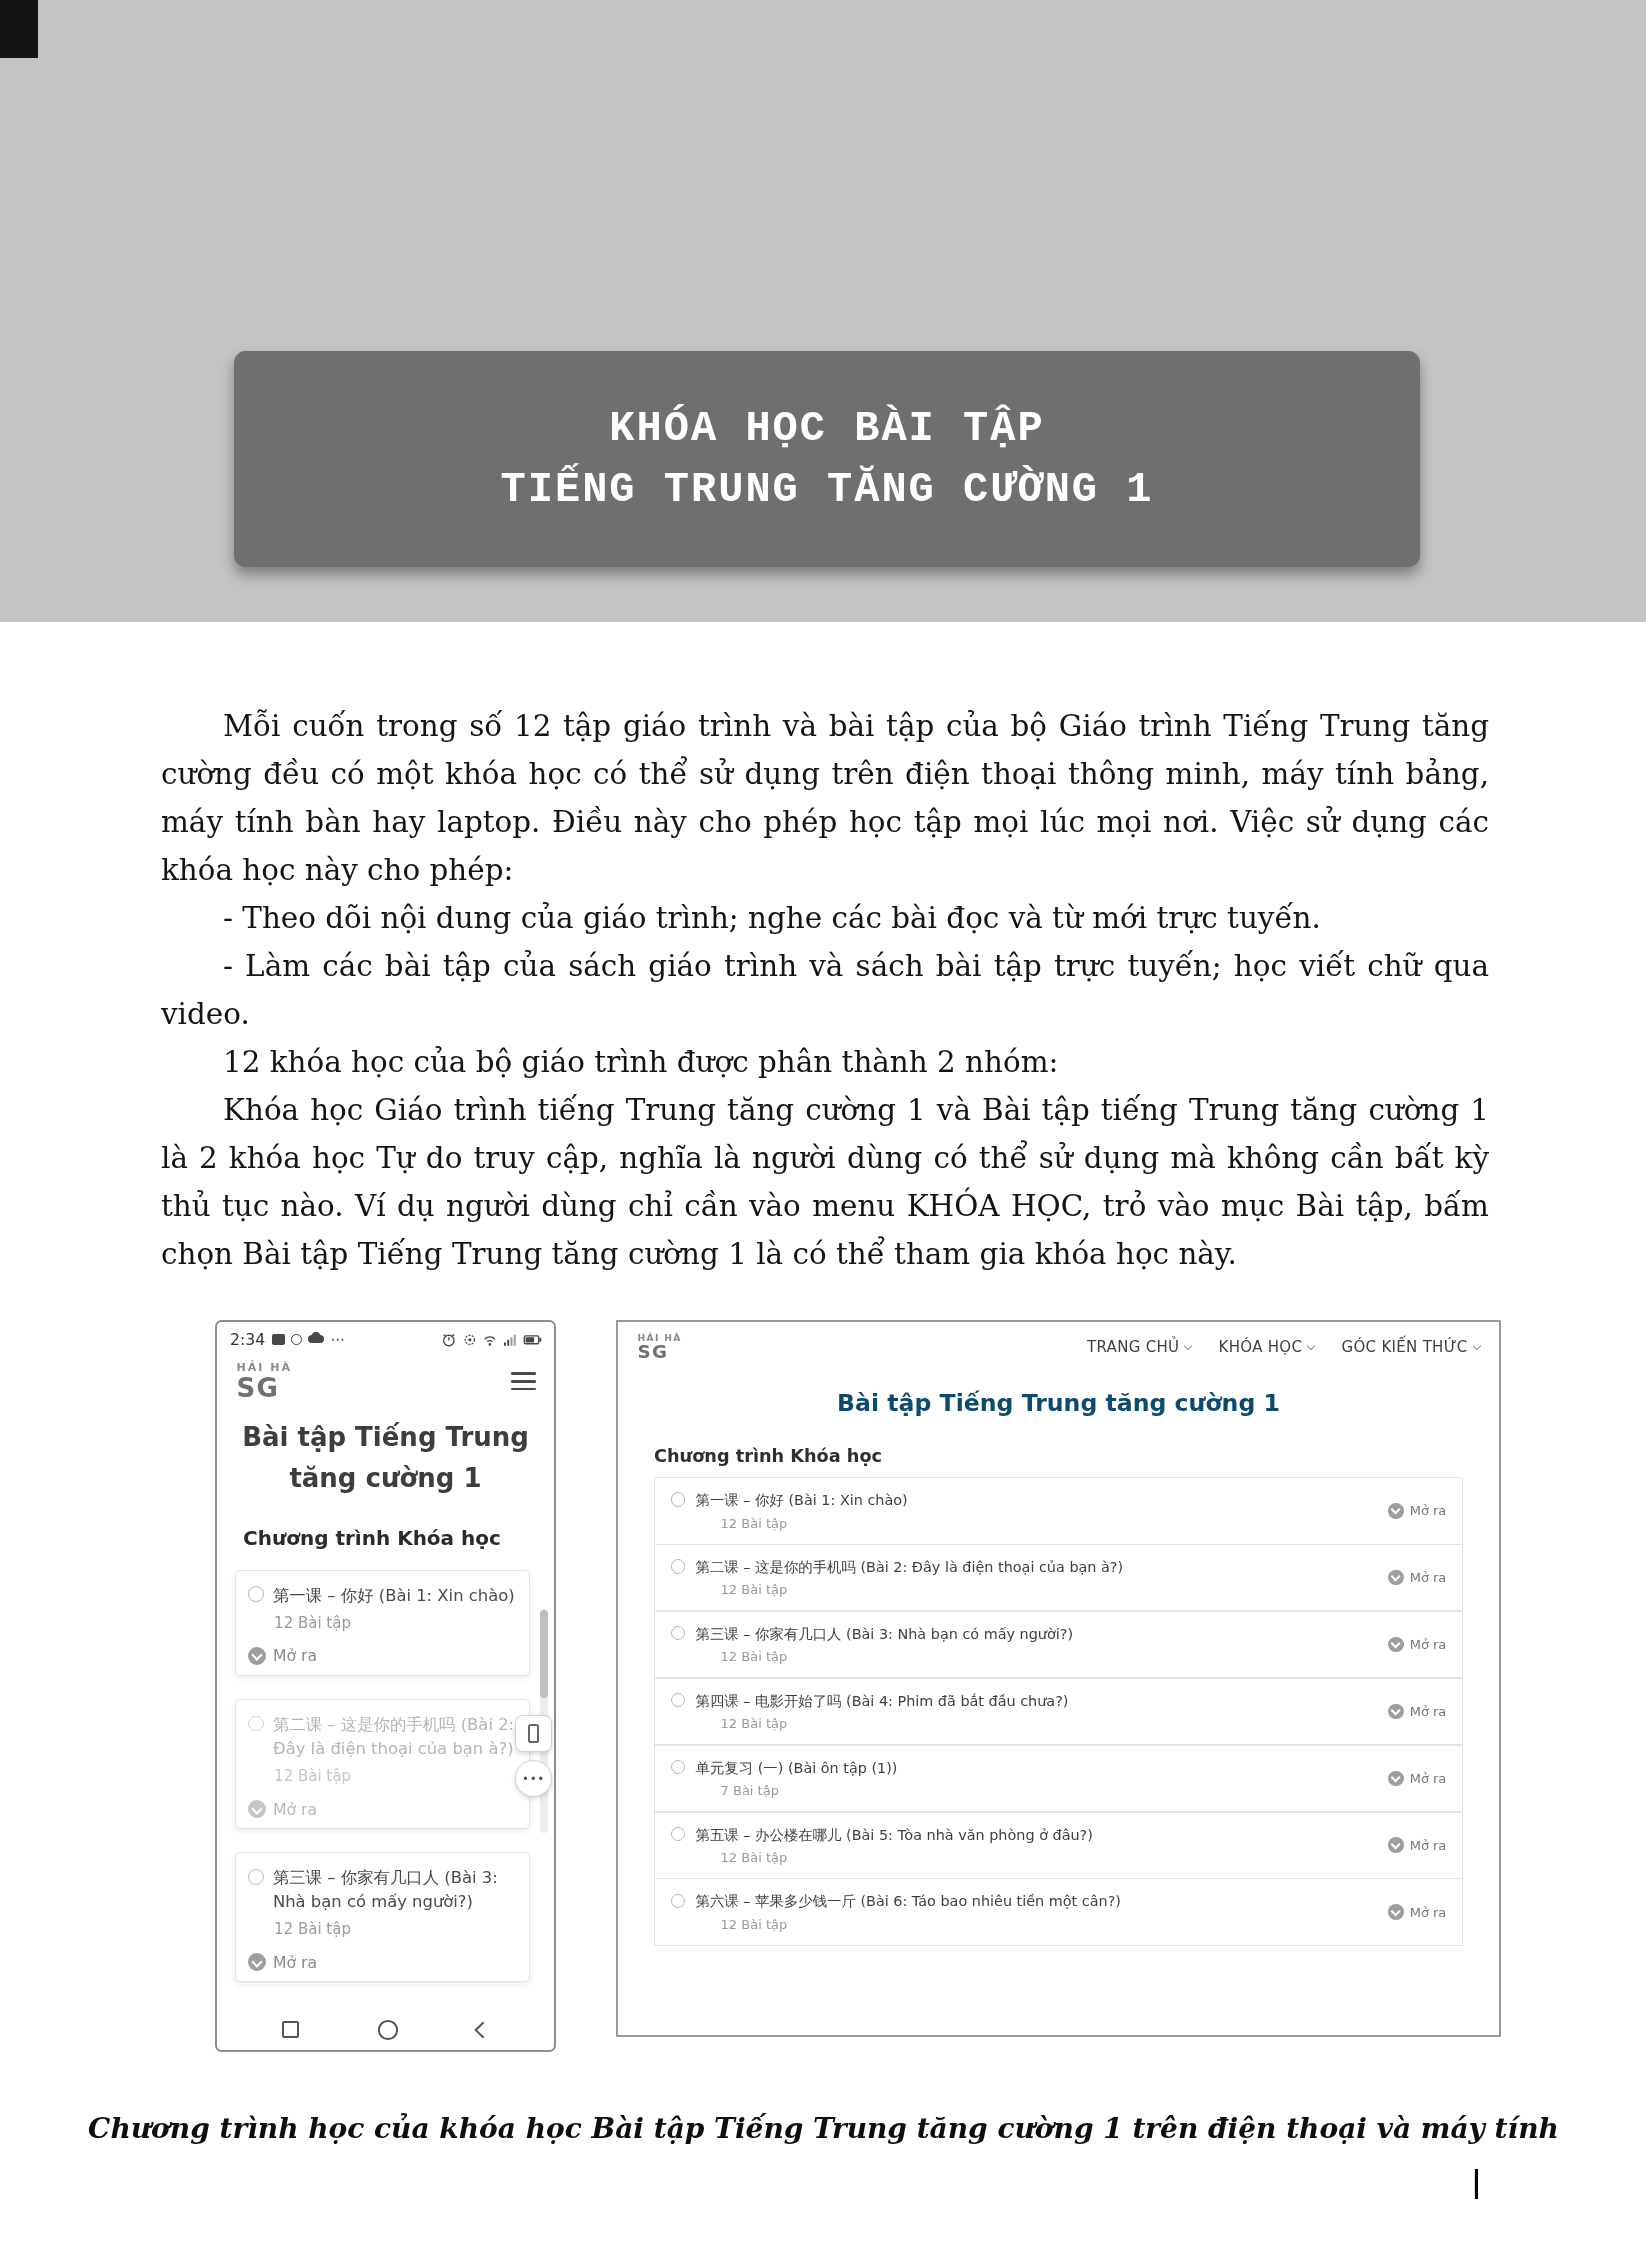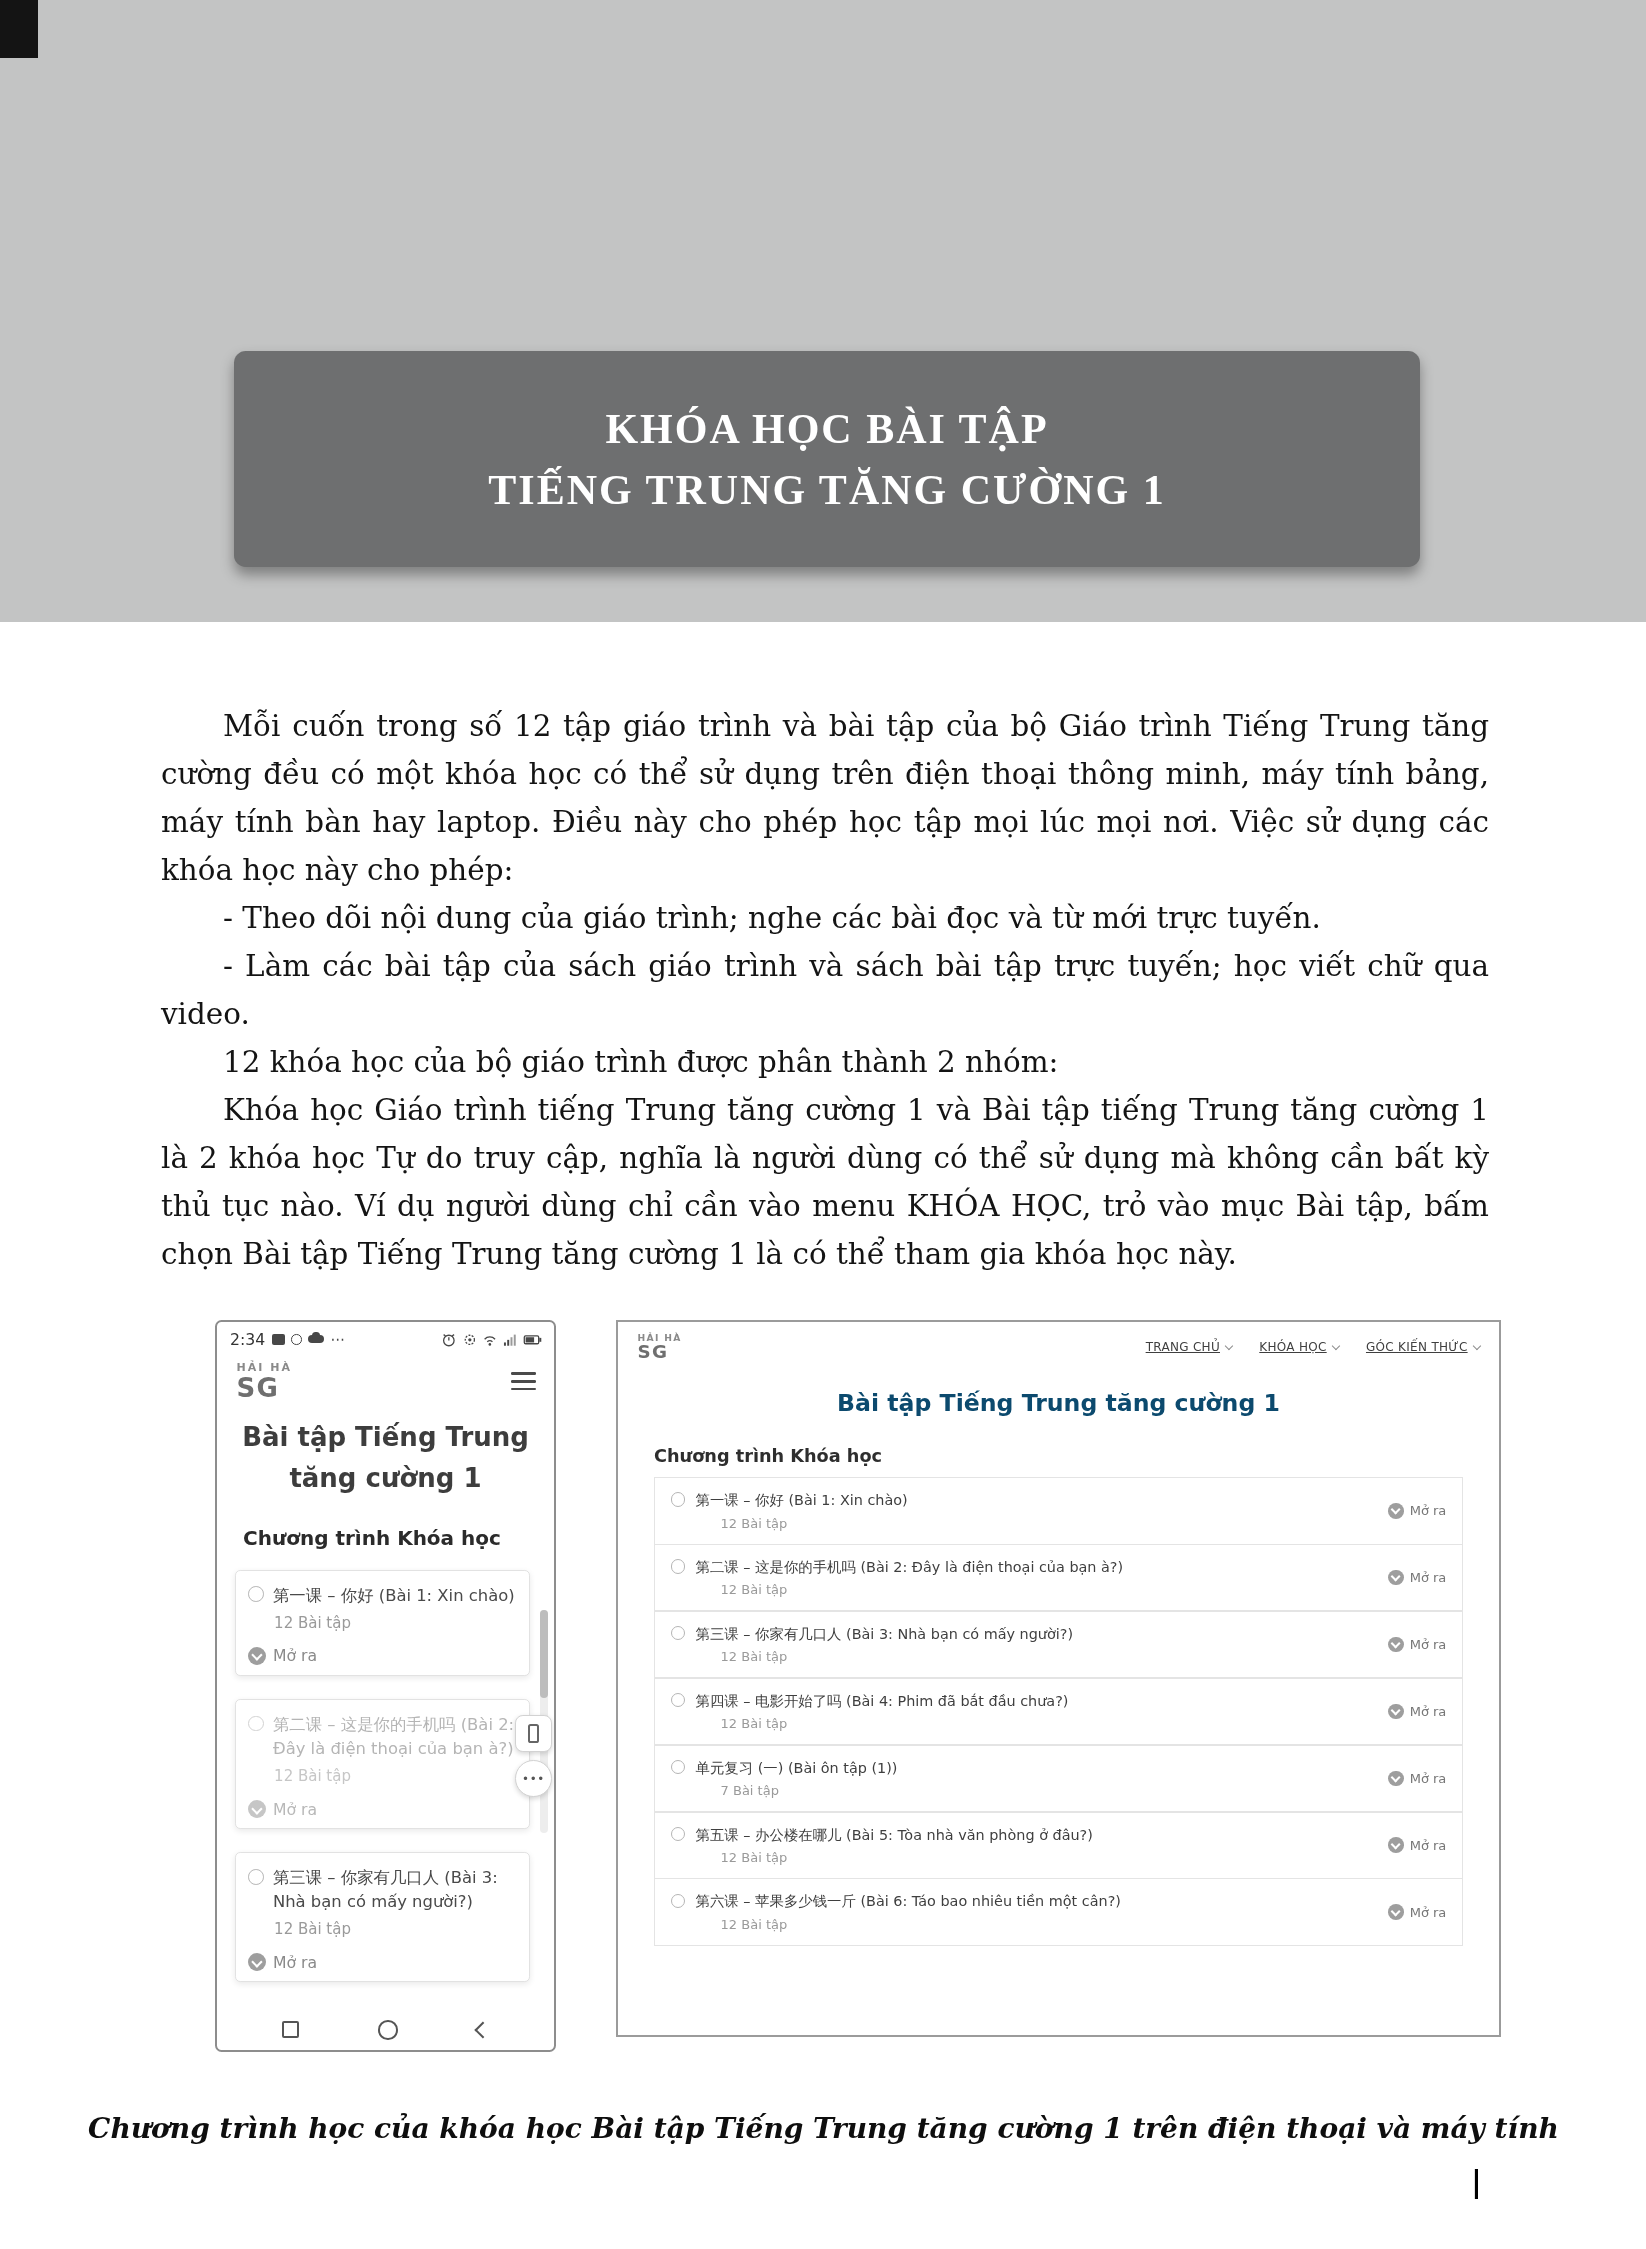--- a/index.html
+++ b/index.html
@@ -16,21 +16,21 @@
   .top-band { position:relative; width:1647px; height:622px; background:#c3c4c4; }
   .corner-mark { position:absolute; left:0; top:0; width:38px; height:58px; background:#141414; }
   .title-box {
     position:absolute; left:234px; top:351px; width:1186px; height:216px;
     background:#6e6f70; border-radius:11.8px;
     box-shadow:0 7.9px 13px rgba(0,0,0,0.35);
     display:flex; flex-direction:column; align-items:center; justify-content:center; gap:13px;
   }
   .title-line {
     color:#ffffff; font-weight:bold; font-size:42px; letter-spacing:2px;
-    font-family:Liberation Serif, serif; text-align:center;
+    font-family:Liberation Mono, monospace; text-align:center;
   }
 
   
   .body-text {
     margin:80px 158px 0 161px;
     font-size:29.4px; line-height:48px; text-align:justify; color:#141414;
   }
   .body-text p { text-indent:62px; }
   .body-text .h-sub {
     font-family:"DejaVu Sans","Liberation Sans",sans-serif;
@@ -104,21 +104,21 @@
   
   .desktop {
     position:relative; width:885px; height:717px; background:#fff;
     border:2px solid #9b9b9b; overflow:hidden;
     font-family:"DejaVu Sans","Liberation Sans",sans-serif; flex:0 0 auto;
   }
   .d-header { display:flex; justify-content:space-between; align-items:center; padding:10.5px 19.6px 9.2px; }
   .desktop .logo .l-top { font-size:9.2px; letter-spacing:1.3px; }
   .desktop .logo .l-bottom { font-size:18.3px; margin-top:1.3px; }
   .d-nav { display:flex; align-items:center; gap:27.5px; }
-  .d-nav-item { display:flex; align-items:center; gap:5.9px; font-size:12px; color:#3f3f3f; letter-spacing:0.3px; cursor:pointer; white-space:nowrap;text-decoration:underline; }
+  .d-nav-item { display:flex; align-items:center; gap:5.9px; font-size:15px; color:#3f3f3f; letter-spacing:0.3px; cursor:pointer; white-space:nowrap; }
   .nav-chevron { width:5.9px; height:5.9px; border-right:1.3px solid #8c8c8c; border-bottom:1.3px solid #8c8c8c; transform:rotate(45deg); margin-top:-2.6px; }
 
   .d-title { text-align:center; font-size:23.6px; font-weight:bold; color:#0c4a6e; margin-top:18.3px; }
   .d-section { font-size:17.7px; font-weight:bold; color:#2e2e2e; margin:29px 0 11.8px 36px; }
   .d-list { margin:0 36px; }
   .d-row {
     display:flex; align-items:center; justify-content:space-between;
     border:0.7px solid #e4e4e4; margin-top:-0.7px; background:#fff; padding:13px 15.7px;
   }
   .d-row-left { display:flex; gap:10.5px; }

